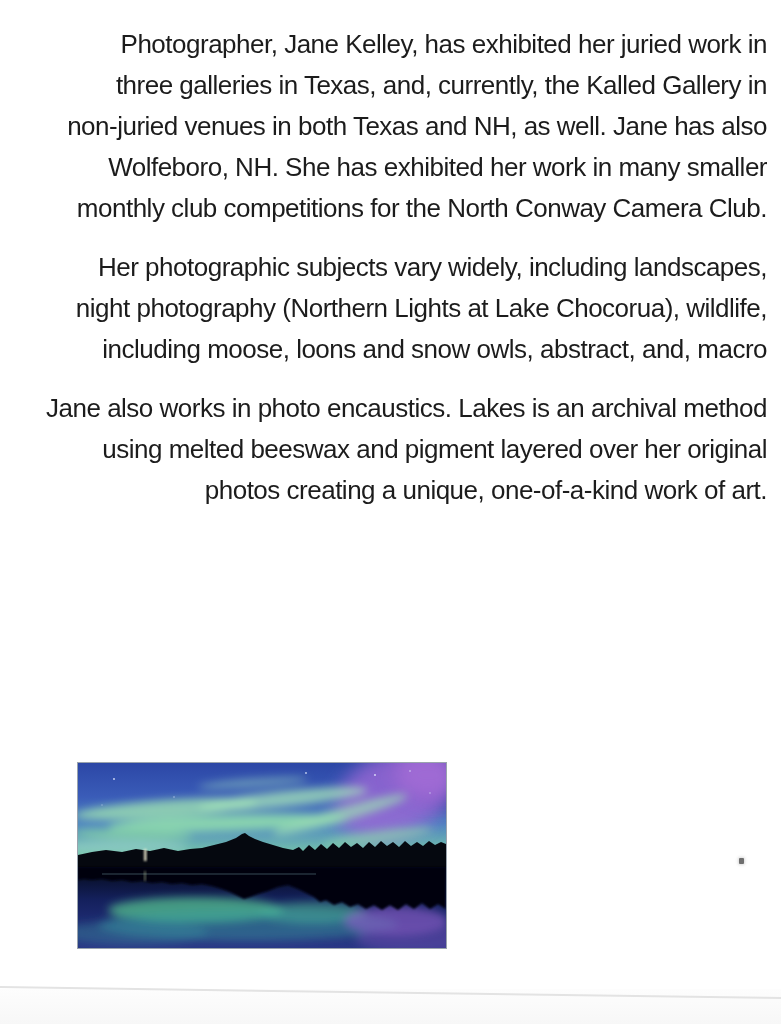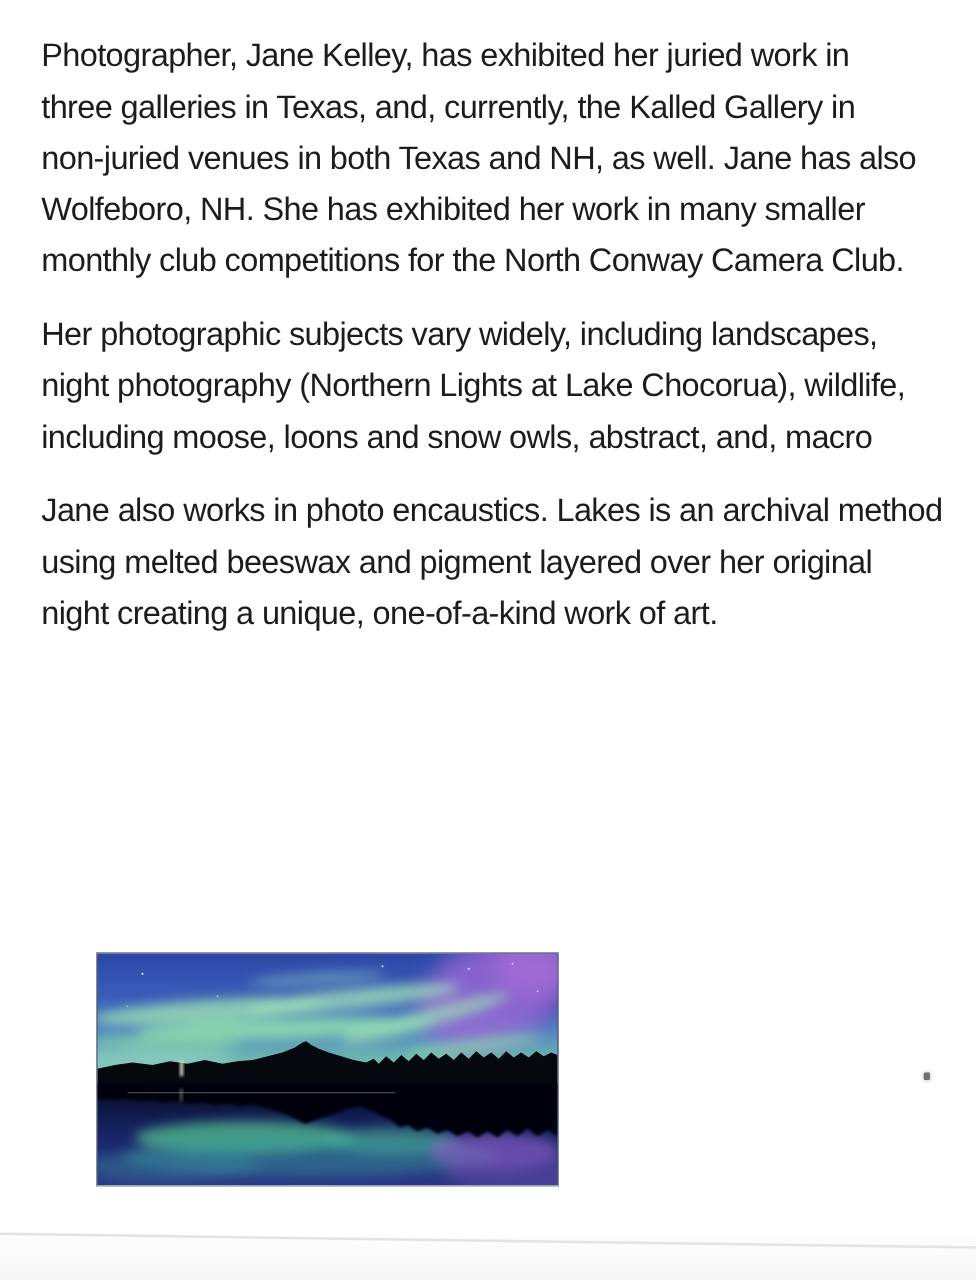--- a/index.html
+++ b/index.html
@@ -6,21 +6,21 @@
   body{
     width:781px;height:1024px;position:relative;overflow:hidden;
     background:#ffffff;
     font-family:"Liberation Sans", sans-serif;
   }
   .text-block{
     position:absolute;left:33px;top:24px;right:14px;
     color:#1c1c1c;
     font-size:26px;line-height:41px;letter-spacing:-0.5px;
   }
-  .text-block p{margin:0 0 18px 0;}
+  .text-block p{margin:0 0 18px 0;text-align:right;}
   .ln{display:block;white-space:nowrap;}
   .photo-frame{
     position:absolute;left:77px;top:762px;width:368px;height:185px;
     border:1px solid #9aa3ad;background:#0a1440;
   }
   .photo-frame svg{display:block;}
   .scan-speck{
     position:absolute;left:739px;top:858px;width:5px;height:6px;
     background:#4a4a4a;border-radius:1px;opacity:.8;
     box-shadow:0 0 3px 1px rgba(120,120,120,.35);
@@ -46,21 +46,21 @@
     <span class="ln">monthly club competitions for the North Conway Camera Club.</span>
   </p>
   <p>
     <span class="ln">Her photographic subjects vary widely, including landscapes,</span>
     <span class="ln">night photography (Northern Lights at Lake Chocorua), wildlife,</span>
     <span class="ln">including moose, loons and snow owls, abstract, and, macro</span>
   </p>
   <p>
     <span class="ln">Jane also works in photo encaustics. Lakes is an archival method</span>
     <span class="ln">using melted beeswax and pigment layered over her original</span>
-    <span class="ln">night creating a unique, one-of-a-kind work of art.</span>
+    <span class="ln">photos creating a unique, one-of-a-kind work of art.</span>
   </p>
 </div>
 
 <div class="photo-frame" role="img" aria-label="Northern Lights aurora over a lake with mountain and treeline silhouette reflected in the water">
   <svg width="368" height="185" viewBox="0 0 368 185" xmlns="http://www.w3.org/2000/svg">
     <defs>
       <linearGradient id="sky" x1="0" y1="0" x2="0" y2="1">
         <stop offset="0" stop-color="#2c47a6"></stop>
         <stop offset="0.3" stop-color="#3a5cb8"></stop>
         <stop offset="0.55" stop-color="#4f86c0"></stop>

